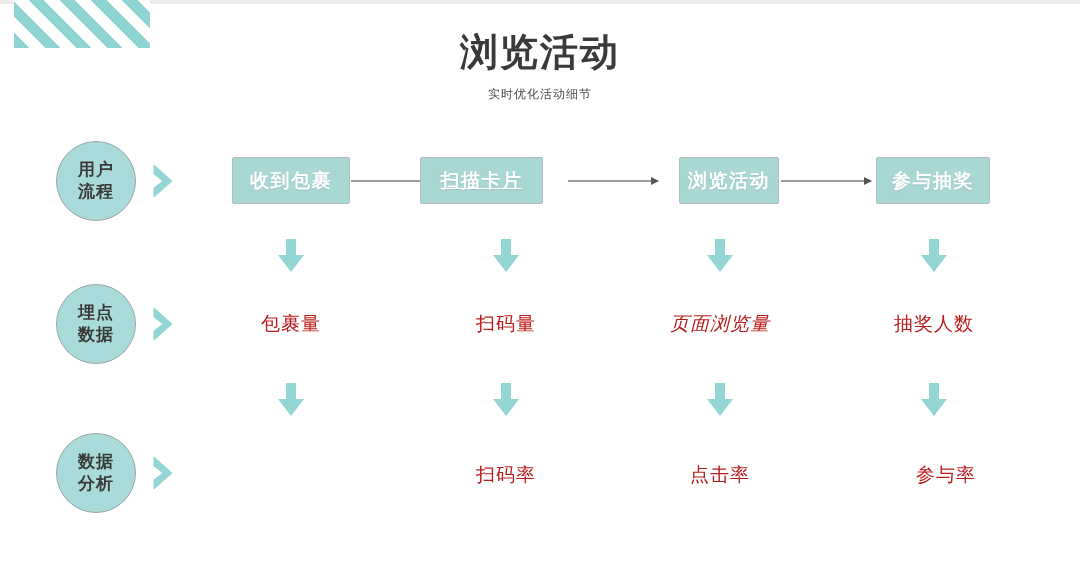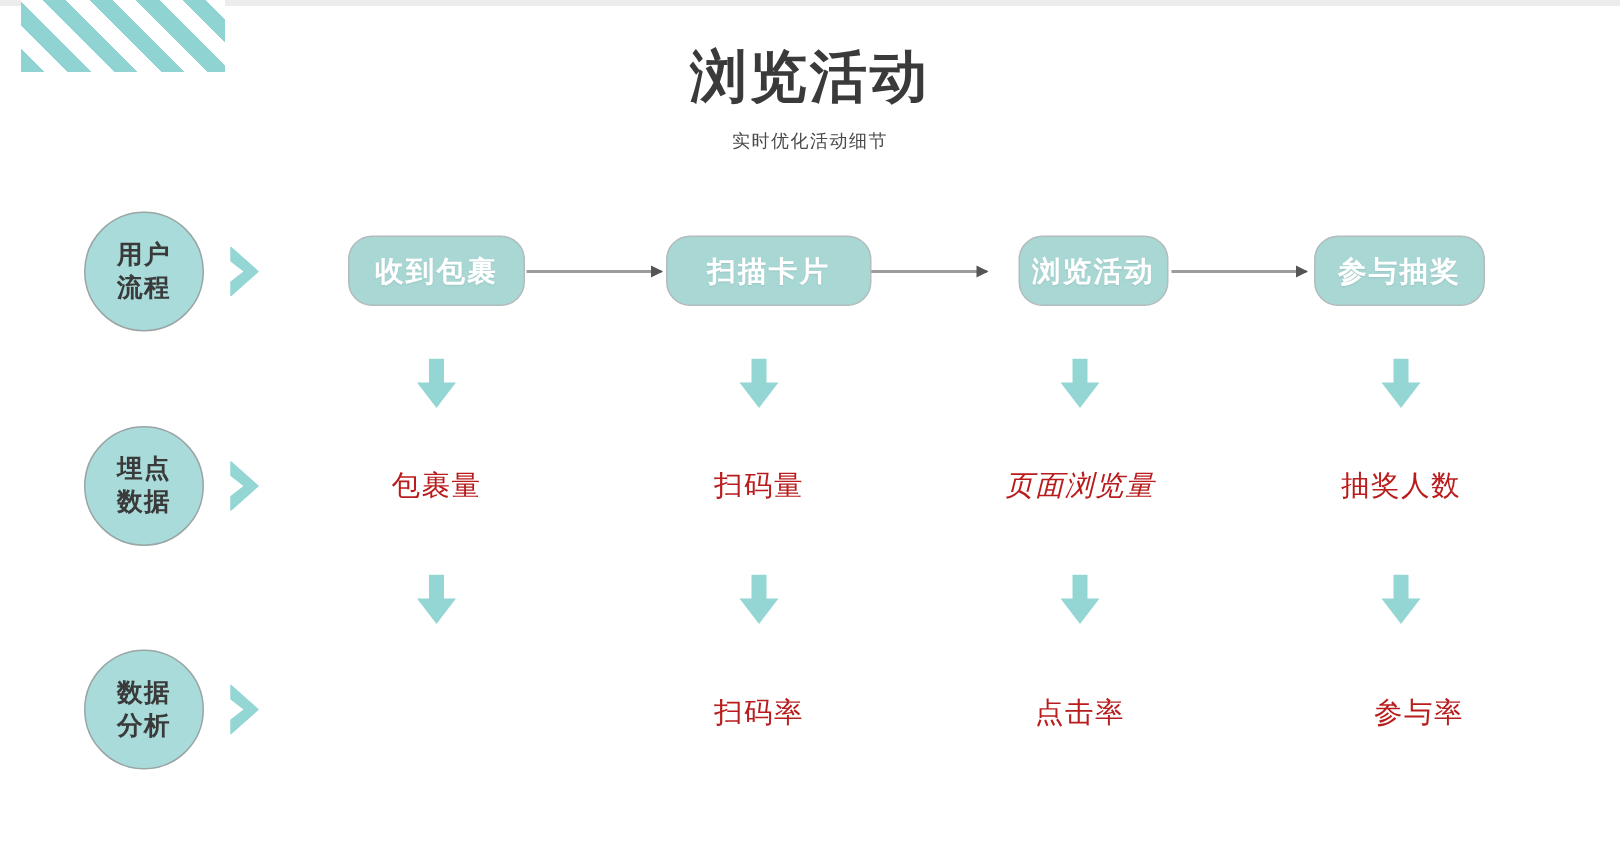--- a/index.html
+++ b/index.html
@@ -89,21 +89,21 @@
     height: 40px;
     display: block;
   }
 
   
   .flow-box {
     position: absolute;
     height: 47px;
     background: #a8d7d4;
     border: 1px solid #b3bcbc;
-    border-radius: 16px;
+    border-radius: 2px;
     box-sizing: border-box;
     display: flex;
     align-items: center;
     justify-content: center;
     color: #ffffff;
     font-size: 19px;
     font-weight: bold;
     letter-spacing: 1.5px;
     text-shadow: 0 1px 1px rgba(120,150,150,0.25);
   }
@@ -163,21 +163,21 @@
   </svg>
 </div>
 
 <div class="connector" style="left:351px; width:90px;"></div>
 <div class="connector" style="left:568px; width:90px;"></div>
 <div class="connector" style="left:781px; width:90px;"></div>
 
 <div class="flow-box" style="left:232px; top:157px; width:118px;">
   <span>收到包裹</span>
 </div>
-<div class="flow-box" style="left:444px; top:157px; width:137px;">
+<div class="flow-box" style="left:420px; top:157px; width:123px;text-decoration:underline;">
   <span>扫描卡片</span>
 </div>
 <div class="flow-box" style="left:679px; top:157px; width:100px;">
   <span>浏览活动</span>
 </div>
 <div class="flow-box" style="left:876px; top:157px; width:114px;">
   <span>参与抽奖</span>
 </div>
 
 <svg class="down-arrow" style="left:276px; top:239px;" viewBox="0 0 30 34">

